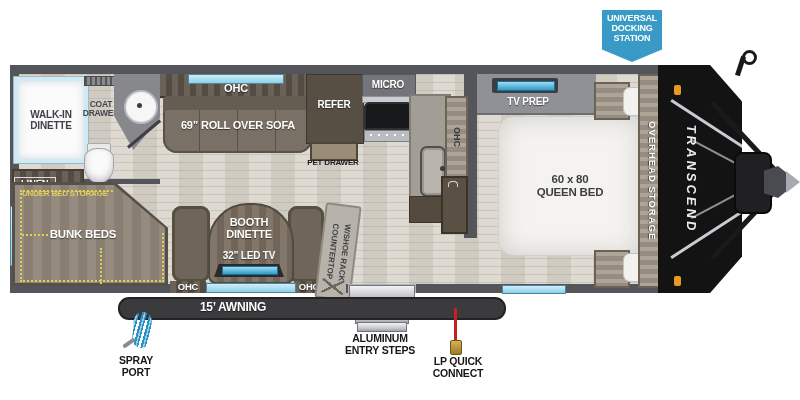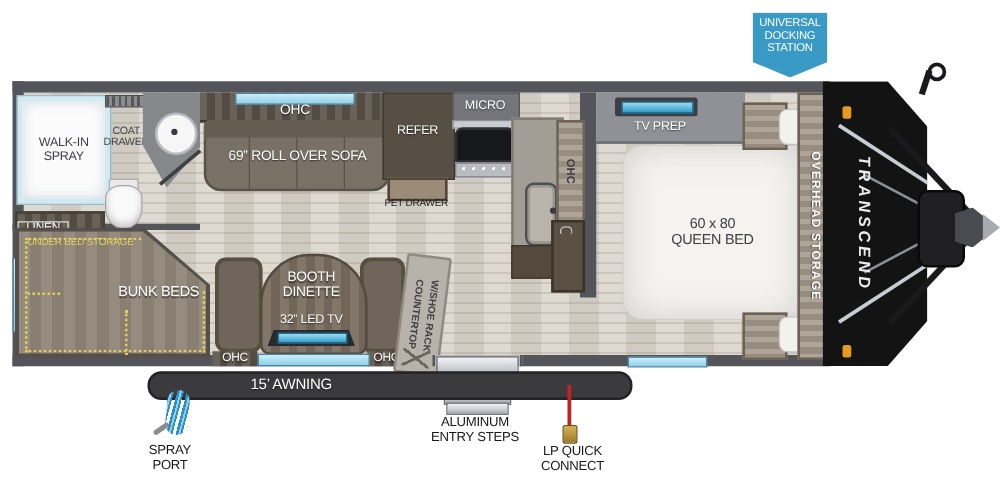--- a/index.html
+++ b/index.html
@@ -1,19 +1,19 @@
 <!DOCTYPE html>
 <html><head>
 <meta charset="utf-8">
 <style>
   html,body{margin:0;padding:0;background:#fff;}
   #plan{position:relative;width:800px;height:400px;background:#ffffff;overflow:hidden;
         font-family:"Liberation Sans",sans-serif;}
   .abs{position:absolute;}
-  .lbl{white-space:pre-line;text-align:center;font-weight:normal;letter-spacing:-0.2px;line-height:1.1;}
+  .lbl{white-space:pre-line;text-align:center;font-weight:bold;letter-spacing:-0.2px;line-height:1.1;}
   .ext{color:#17171a;font-size:10.5px;}
   .white{color:#fff;text-shadow:0 1px 1px rgba(0,0,0,.55);}
   .dark{color:#404046;}
   .wall{background:#54555a;}
   .floor{background:#dad6cd;
     background-image:
       repeating-linear-gradient(180deg, rgba(134,122,106,.22) 0 1px, rgba(0,0,0,0) 1px 8px),
       repeating-linear-gradient(90deg, rgba(255,255,255,.10) 0 22px, rgba(120,110,96,.10) 22px 46px);}
   .wood{background:#5f564b;
     background-image:repeating-linear-gradient(90deg, rgba(255,255,255,.07) 0 6px, rgba(0,0,0,.12) 6px 12px);}
@@ -34,40 +34,40 @@
   <div class="abs wall" style="left:10px;top:65px;width:654px;height:9px;"></div>
   <div class="abs wall" style="left:10px;top:284px;width:654px;height:9px;"></div>
   <div class="abs wall" style="left:10px;top:65px;width:9px;height:228px;"></div>
   <div class="abs wall" style="left:10px;top:179px;width:150px;height:5px;"></div>
   <div class="abs wall" style="left:464px;top:74px;width:13px;height:164px;"></div>
 
   <div class="abs win" style="left:10px;top:206px;width:8px;height:58px;"></div>
 
   <div class="abs" style="left:14px;top:77px;width:66px;height:78px;background:#fbfbfb;border:4px solid #cfeaf4;outline:1px solid #9bb7c2;box-shadow:inset 0 0 10px rgba(150,170,180,.4);display:flex;align-items:center;justify-content:center;">
     <span class="lbl dark" style="font-size:10px;">WALK-IN
-SPRAY</span>
+DINETTE</span>
   </div>
   <div class="abs" style="left:84px;top:76px;width:30px;height:8px;background:repeating-linear-gradient(90deg,#55565a 0 2px,#8b8c90 2px 5px);border:1px solid #4a4b4f;"></div>
   <span class="abs lbl" style="left:78px;top:100px;width:46px;font-size:8.5px;color:#46474c;">COAT
 DRAWER</span>
   <div class="abs" style="left:114px;top:74px;width:46px;height:76px;background:#87888c;clip-path:polygon(0 0,100% 0,100% 58%,42% 100%,0 55%);"></div>
   <div class="abs" style="left:124px;top:90px;width:30px;height:30px;border-radius:50%;background:#f6f6f6;border:2px solid #b9bbc0;"></div>
   <div class="abs" style="left:137px;top:103px;width:5px;height:5px;border-radius:50%;background:#3a3b3f;"></div>
   <div class="abs" style="left:128px;top:146px;width:42px;height:3px;background:#3f4044;transform:rotate(-40deg);transform-origin:left center;"></div>
   <div class="abs wood" style="left:12px;top:156px;width:68px;height:25px;border:2px solid #463f36;display:flex;align-items:center;justify-content:flex-start;margin-top:13px;">
     <span class="lbl white" style="font-size:9.5px;border:1px solid rgba(255,255,255,.8);padding:0 6px;">LINEN</span>
   </div>
   <div class="abs" style="left:87px;top:143px;width:22px;height:9px;background:#e9e9eb;border:1px solid #a9aaae;border-radius:2px;"></div>
   <div class="abs" style="left:84px;top:148px;width:28px;height:33px;background:#fafafa;border:1.5px solid #a4a5a9;border-radius:13px 13px 14px 14px / 10px 10px 17px 17px;box-shadow:inset 0 -3px 6px rgba(150,150,155,.5);"></div>
 
   <div class="abs" style="left:12px;top:182px;width:156px;height:104px;background:#56504a;clip-path:polygon(0 0,66% 0,100% 44%,100% 100%,0 100%);"></div>
   <div class="abs" style="left:15px;top:185px;width:150px;height:98px;background:#8f8678;background-image:repeating-linear-gradient(90deg,rgba(255,255,255,.05) 0 9px,rgba(0,0,0,.05) 9px 18px);clip-path:polygon(0 0,66% 0,100% 44%,100% 100%,0 100%);"></div>
   <div class="abs" style="left:20px;top:190px;width:140px;height:88px;border:2px dotted #e3cf56;clip-path:polygon(0 0,64% 0,100% 46%,100% 100%,0 100%);"></div>
   <span class="abs lbl" style="left:22px;top:190px;width:96px;font-size:8px;color:#e3cf56;text-align:left;">UNDER BED STORAGE</span>
-  <span class="abs lbl white" style="left:46px;top:228px;width:74px;font-size:11.5px;margin-left:44px;">BUNK BEDS</span>
+  <span class="abs lbl white" style="left:46px;top:228px;width:74px;font-size:11.5px;">BUNK BEDS</span>
   <div class="abs" style="left:22px;top:234px;width:26px;height:0;border-top:2px dotted #e3cf56;"></div>
   <div class="abs" style="left:100px;top:248px;width:0;height:36px;border-left:2px dotted #e3cf56;"></div>
 
   <div class="abs wood" style="left:160px;top:74px;width:152px;height:22px;border-bottom:2px solid #3e382f;"></div>
   <div class="abs win" style="left:188px;top:74px;width:94px;height:8px;"></div>
   <span class="abs lbl white" style="left:218px;top:82px;width:36px;font-size:11px;">OHC</span>
   <div class="abs" style="left:163px;top:96px;width:149px;height:57px;background:#7a7166;border-radius:5px 5px 14px 14px;box-shadow:inset 0 14px 0 #665d52, inset 0 0 0 2px #5a5248;">
     <div class="abs" style="left:36px;top:14px;width:1px;height:42px;background:#5a5248;"></div>
     <div class="abs" style="left:74px;top:14px;width:1px;height:42px;background:#5a5248;"></div>
     <div class="abs" style="left:112px;top:14px;width:1px;height:42px;background:#5a5248;"></div>

